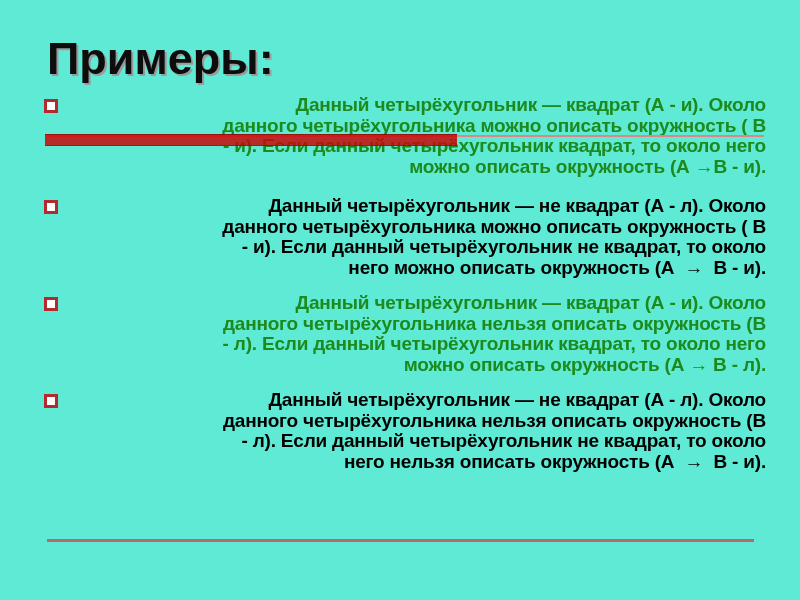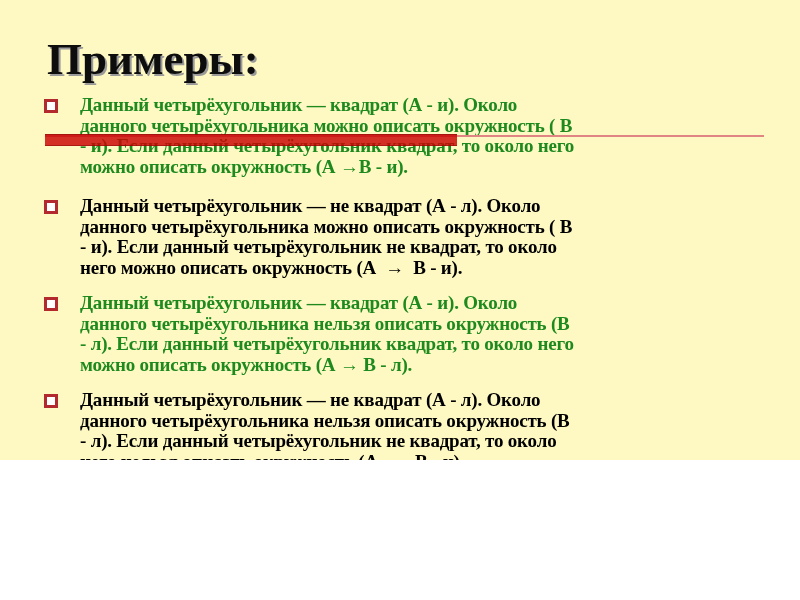--- a/index.html
+++ b/index.html
@@ -1,22 +1,22 @@
 <!DOCTYPE html>
 <html><head>
 <meta charset="utf-8">
 <style>
   html, body { margin: 0; padding: 0; background: #fff; }
   #slide {
     position: relative;
     width: 800px;
-    height: 460px;
-    background: #fef9c3;
+    height: 600px;
+    background: #5eead4;
     overflow: hidden;
-    font-family: Liberation Serif, serif;
+    font-family: Liberation Sans, sans-serif;
   }
   #title {
     position: absolute;
     left: 47px;
     top: 33px;
     font-size: 45px;
     font-weight: bold;
     color: #0d0d0d;
     letter-spacing: 0px;
     text-shadow: 2px 2px 0 #9a9a9a;
@@ -31,28 +31,29 @@
     position: absolute;
     left: 0;
     top: 4px;
     width: 8px;
     height: 8px;
     border: 3px solid #b22a2e;
     background: #ffffff;
   }
   .bullet-text {
     position: relative;
-    margin-left: 36px;
+    margin-left: 60px;
     width: 662px;
     font-size: 19px;
     font-weight: bold;
     line-height: 20.5px;
     letter-spacing: -0.2px;
     white-space: pre-wrap;
     z-index: 1;
+    text-align: right;
   }
   .row-0 { top: 95px; }
   .row-1 { top: 196px; }
   .row-2 { top: 293px; }
   .row-3 { top: 390px; }
   #strike-line {
     position: absolute;
     left: 45px;
     top: 135px;
     width: 719px;

